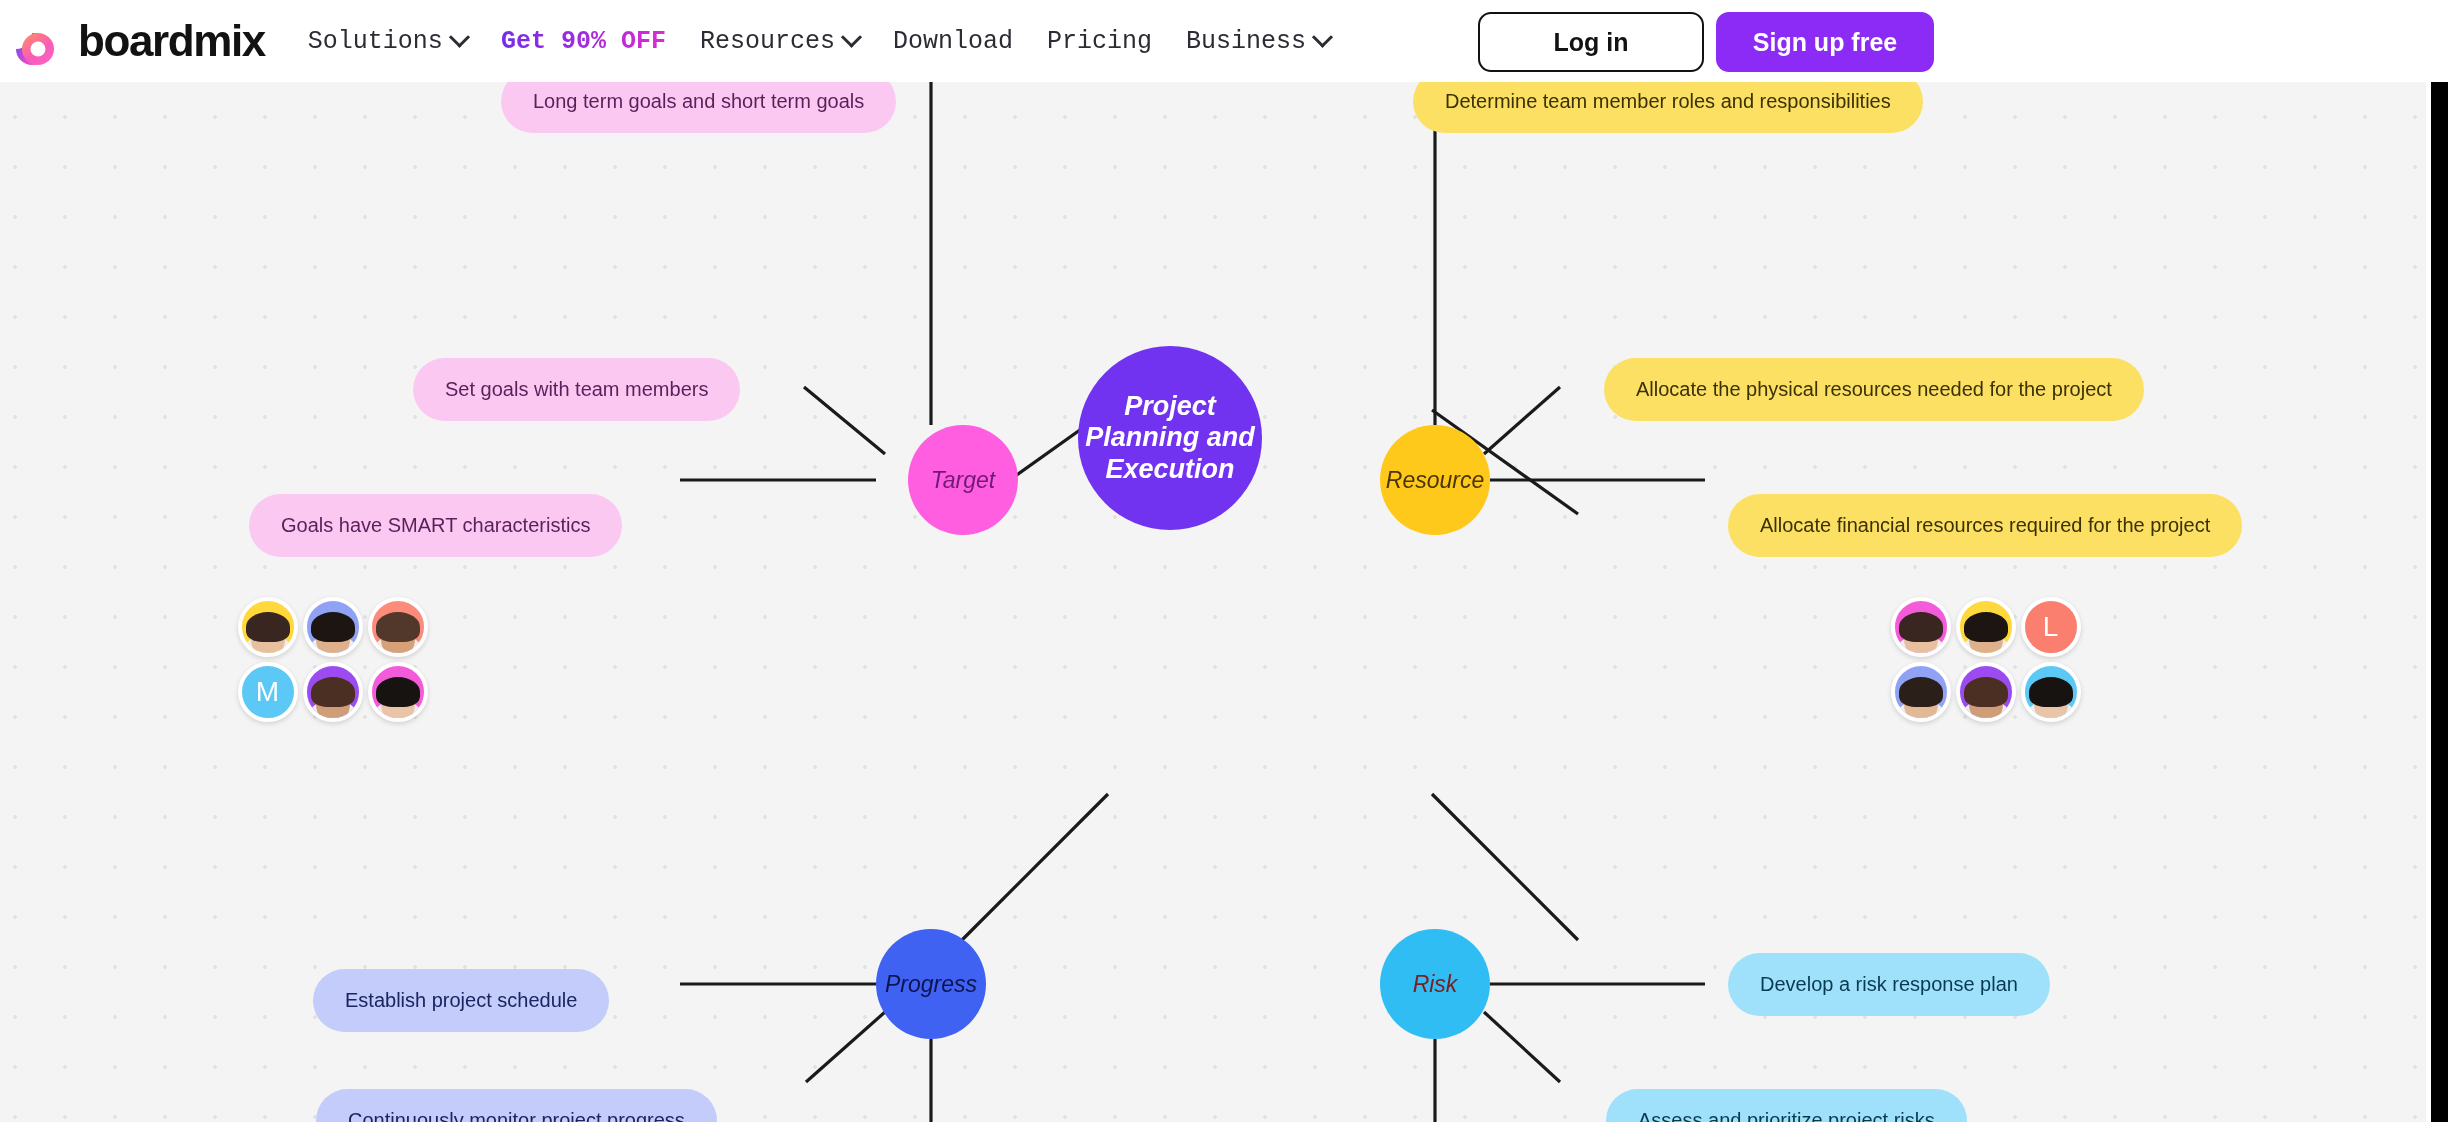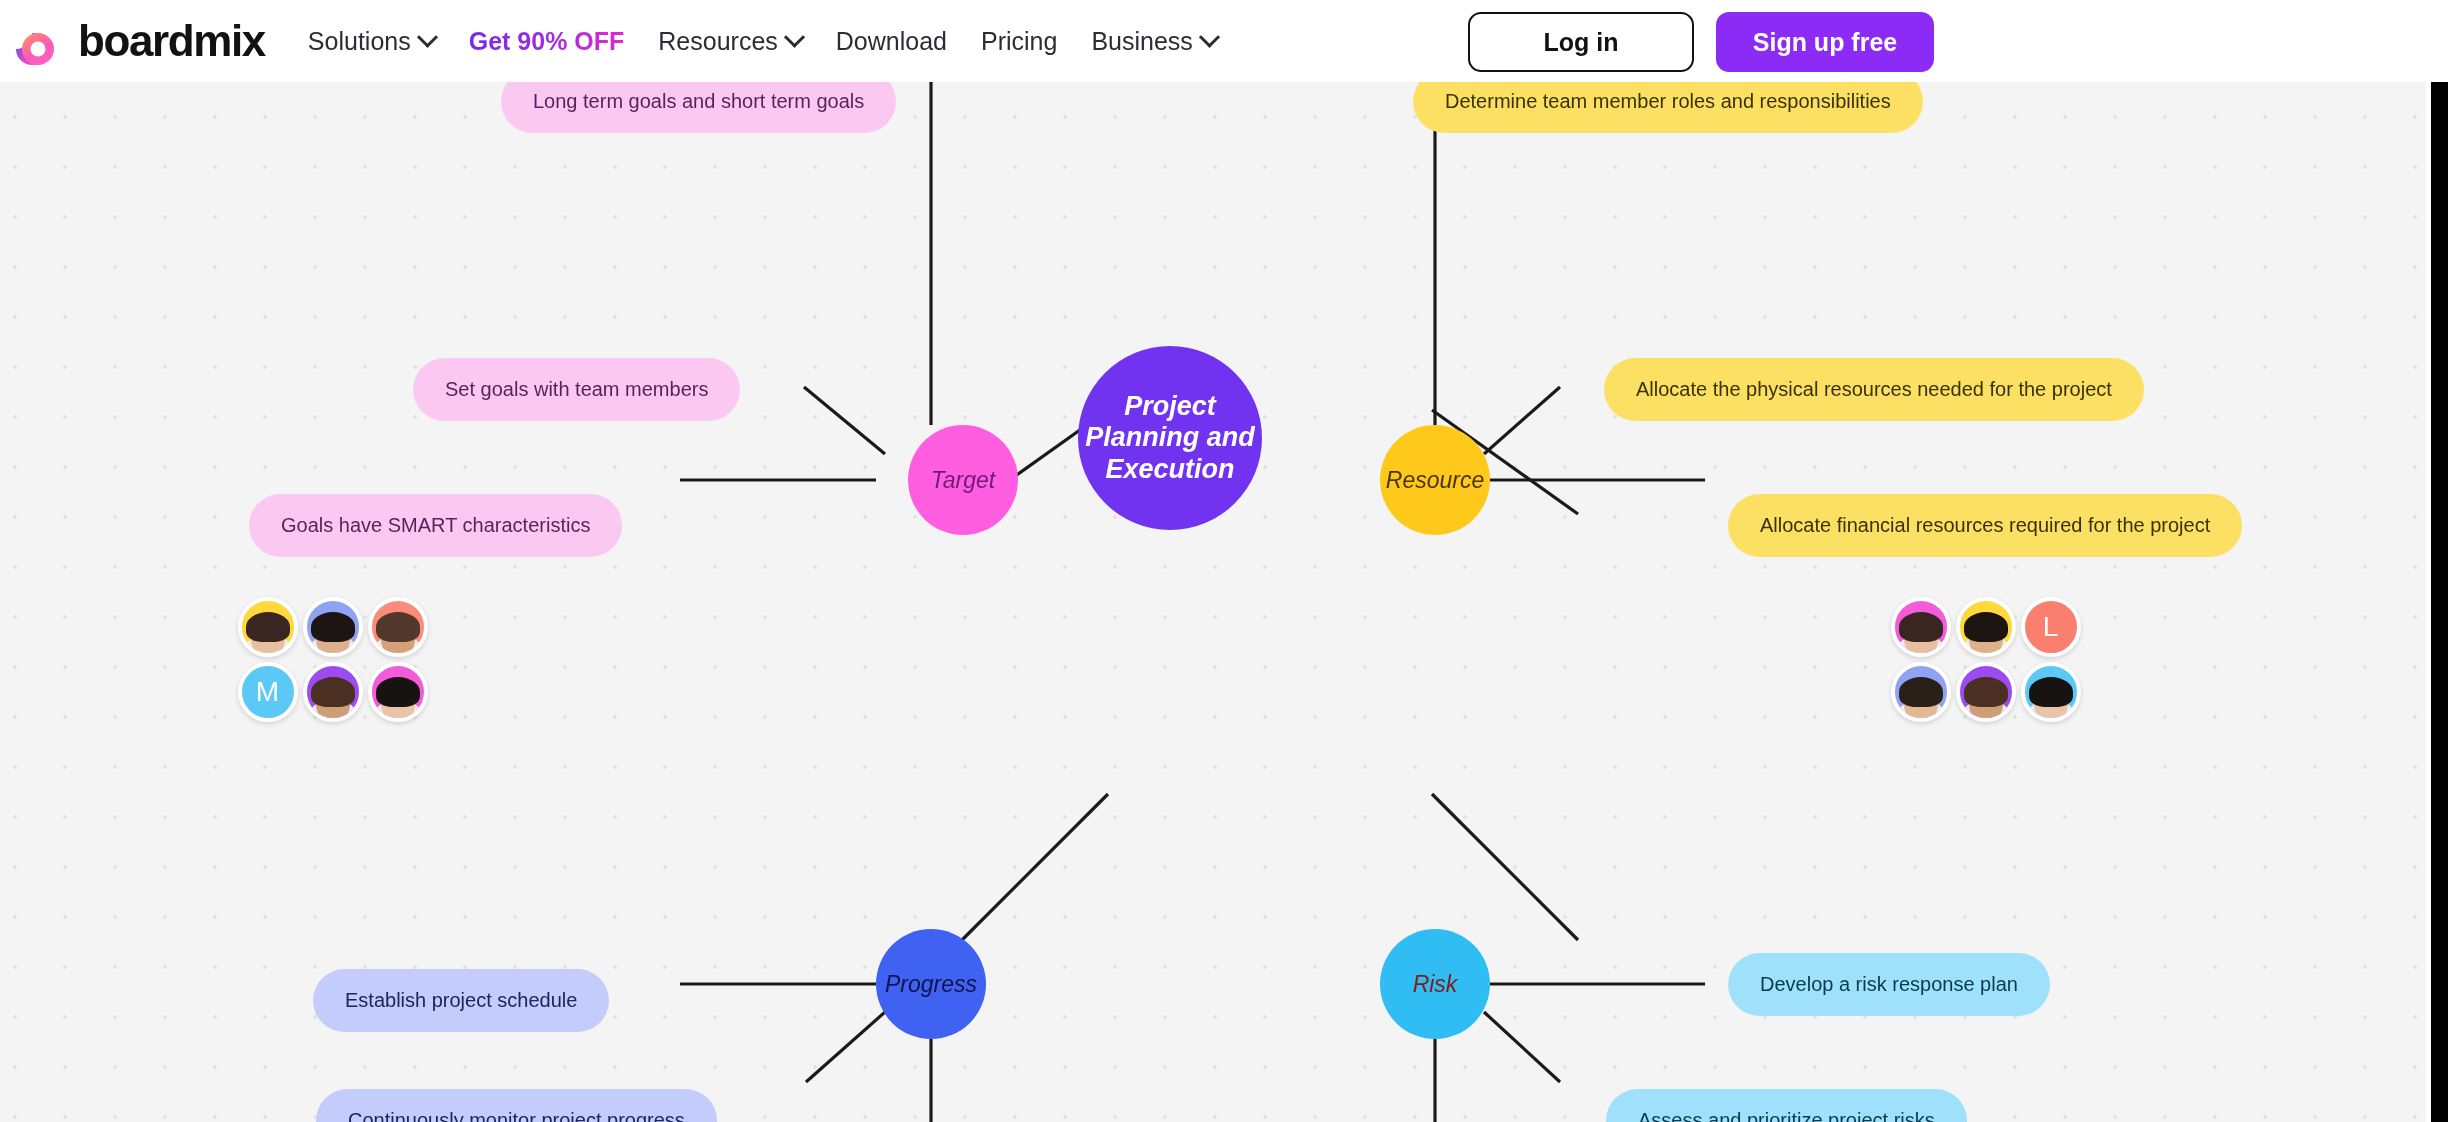--- a/index.html
+++ b/index.html
@@ -50,20 +50,21 @@
   }
   .nav-item {
     display: flex;
     align-items: center;
     gap: 9px;
     padding: 10px 17px;
     font-size: 25px;
     color: #2c2c35;
     cursor: pointer;
     white-space: nowrap;
+    font-family: Liberation Mono, monospace;
   }
   .nav-item.promo {
     font-weight: 700;
     background: linear-gradient(90deg, #6E2BEA 0%, #9B2BE0 45%, #E92BD0 100%);
     -webkit-background-clip: text;
     background-clip: text;
     color: transparent;
     -webkit-text-fill-color: transparent;
   }
   .chev {
@@ -73,21 +74,21 @@
     border-bottom: 3px solid #2c2c35;
     transform: rotate(45deg) translate(-3px,-3px);
   }
 
   .nav-right {
     position: absolute;
     right: 22px;
     top: 12px;
     display: flex;
     align-items: center;
-    gap: 22px;
+    gap: 12px;
   }
   .btn-login {
     width: 226px;
     height: 60px;
     border: 2.5px solid #121212;
     border-radius: 13px;
     background: #fff;
     font-size: 25px;
     font-weight: 700;
     color: #121212;

